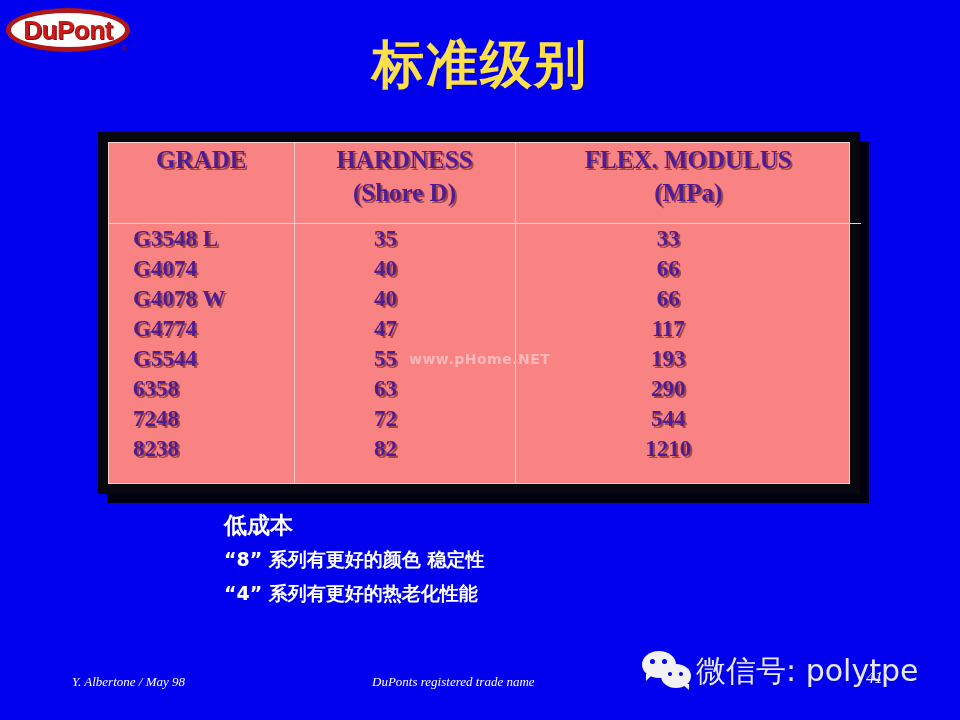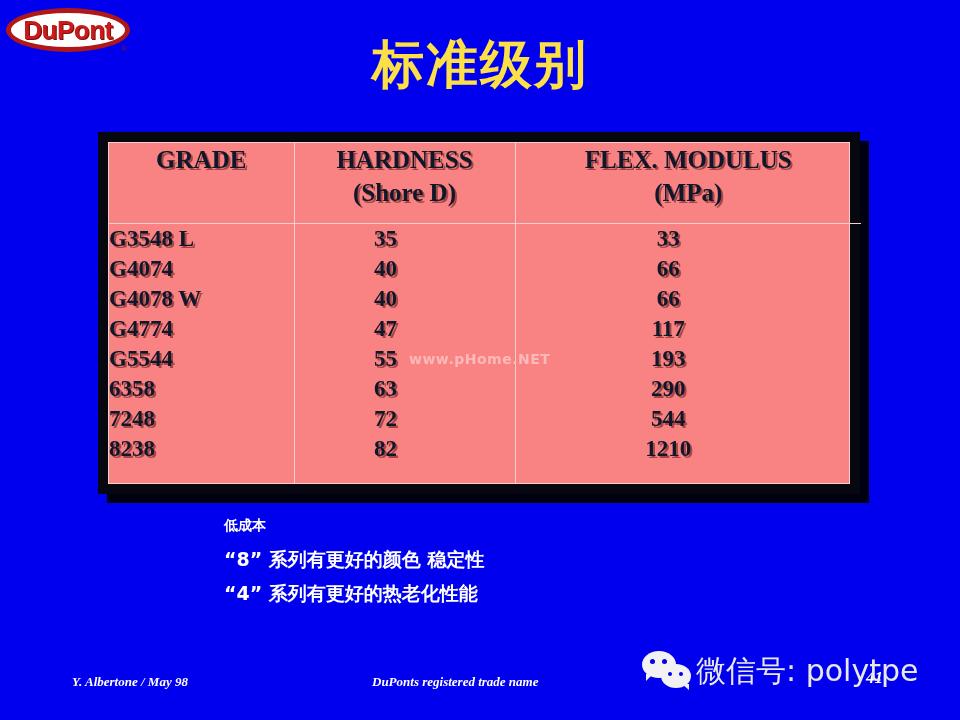--- a/index.html
+++ b/index.html
@@ -101,21 +101,21 @@
     position: absolute;
     left: 0; top: 0;
     width: 100%;
     height: 100%;
     border-collapse: collapse;
     table-layout: fixed;
   }
   #spec-table th, #spec-table td {
     padding: 0;
     vertical-align: top;
-    color: #0f172a;
+    color: #4c1d95;
     text-shadow: 2px 2px 0 rgba(95,20,20,0.55);
   }
   #spec-table .col-grade  { width: 185px; }
   #spec-table .col-hard   { width: 221px; }
   #spec-table .col-flex   { width: 346px; }
 
   .header-row th {
     height: 80px;
     text-align: center;
     font-weight: bold;
@@ -137,21 +137,21 @@
     list-style: none;
     margin: 0;
     padding: 0;
   }
   .cell-list li {
     font-weight: bold;
     font-size: 23px;
     line-height: 30px;
     white-space: nowrap;
   }
-  .cell-grade  { text-align: left; }
+  .cell-grade  { padding-left: 24px; text-align: left; }
   .cell-hard   { text-align: center; padding-right: 38px; }
   .cell-flex   { text-align: center; padding-right: 40px; }
 
   #table-watermark {
     position: absolute;
     left: 300px;
     top: 208px;
     font-family: "DejaVu Sans", "Liberation Sans", sans-serif;
     font-weight: bold;
     font-size: 14px;
@@ -170,28 +170,28 @@
     padding: 0;
     color: #FFFFFF;
     font-family: "DejaVu Sans", "Liberation Sans", sans-serif;
     font-weight: bold;
   }
   #bullet-list li {
     font-size: 19px;
     line-height: 34px;
     white-space: nowrap;
   }
-  #bullet-list li.first { font-size: 14px; }
+  #bullet-list li.first { font-size: 23px; }
 
   
   .footer-text {
     position: absolute;
     color: #FFFFFF;
     font-style: italic;
-    font-weight: bold;
+    font-weight: normal;
     font-size: 13px;
     white-space: nowrap;
   }
   #footer-author { left: 72px; top: 674px; }
   #footer-note   { left: 372px; top: 674px; }
   #page-number   { left: 866px; top: 668px; font-size: 17px; }
 
   
   #wechat-watermark {
     position: absolute;

